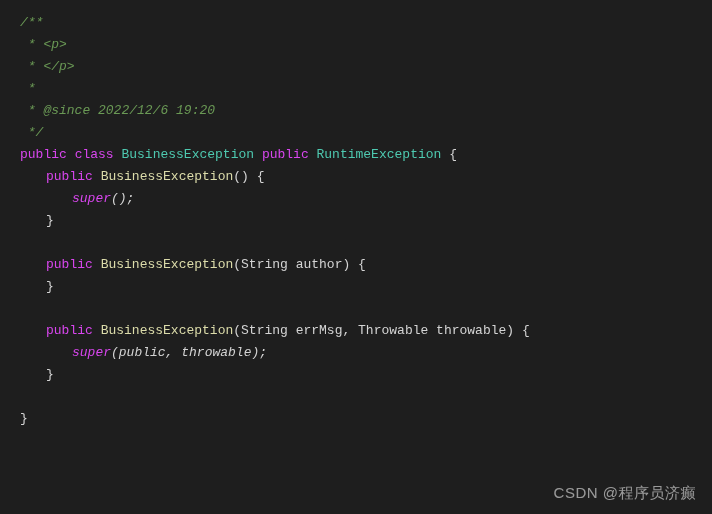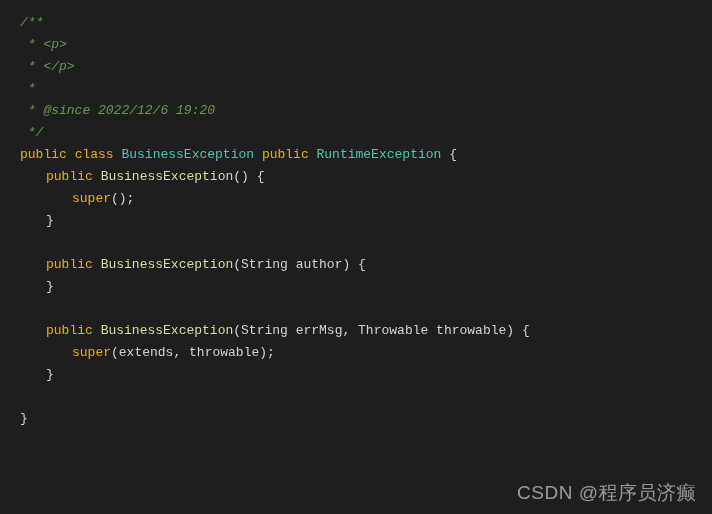--- a/index.html
+++ b/index.html
@@ -10,33 +10,33 @@
       line-height: 22px;
       color: #d4d4d4;
       width: 712px;
       height: 514px;
       padding: 12px 0 0 20px;
       position: relative;
       overflow: hidden;
     }
     .line { white-space: pre; }
     .comment { color: #6a9955; font-style: italic; }
-    .keyword { color: #eab308; }
+    .keyword { color: #d946ef; }
     .type { color: #4ec9b0; }
     .method { color: #dcdcaa; }
     .punct { color: #d4d4d4; }
     .indent2 { padding-left: 26px; }
-    .indent3 { padding-left: 52px; }
+    .indent3 { padding-left: 52px; font-style: italic; }
     .watermark {
       position: absolute;
       right: 16px;
       bottom: 10px;
       color: rgba(255,255,255,0.55);
       font-family: Arial, sans-serif;
-      font-size: 19px;
+      font-size: 15px;
       letter-spacing: 0.5px;
     }
   </style>
 </head>
 <body>
 
 <div>
   <div class="line comment">/**</div>
   <div class="line comment"> * &lt;p&gt;</div>
   <div class="line comment"> * &lt;/p&gt;</div>
@@ -51,21 +51,21 @@
   <div class="line indent2"><span class="punct">}</span></div>
 
   <div class="line">&nbsp;</div>
 
   <div class="line indent2"><span class="keyword">public</span><span> </span><span class="method">BusinessException</span><span class="punct">(String author) {</span></div>
   <div class="line indent2"><span class="punct">}</span></div>
 
   <div class="line">&nbsp;</div>
 
   <div class="line indent2"><span class="keyword">public</span><span> </span><span class="method">BusinessException</span><span class="punct">(String errMsg, Throwable throwable) {</span></div>
-  <div class="line indent3"><span class="keyword">super</span><span class="punct">(extends, throwable);</span></div>
+  <div class="line indent3"><span class="keyword">super</span><span class="punct">(public, throwable);</span></div>
   <div class="line indent2"><span class="punct">}</span></div>
 
   <div class="line">&nbsp;</div>
 
   <div class="line"><span class="punct">}</span></div>
 </div>
 
 <div class="watermark">CSDN @程序员济癫</div>
 
 </body></html>

